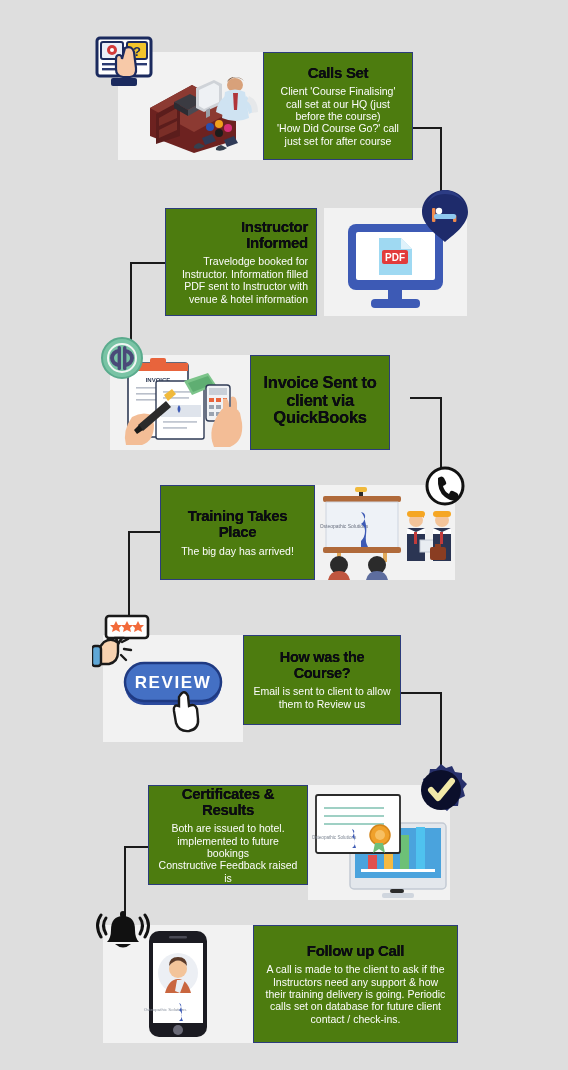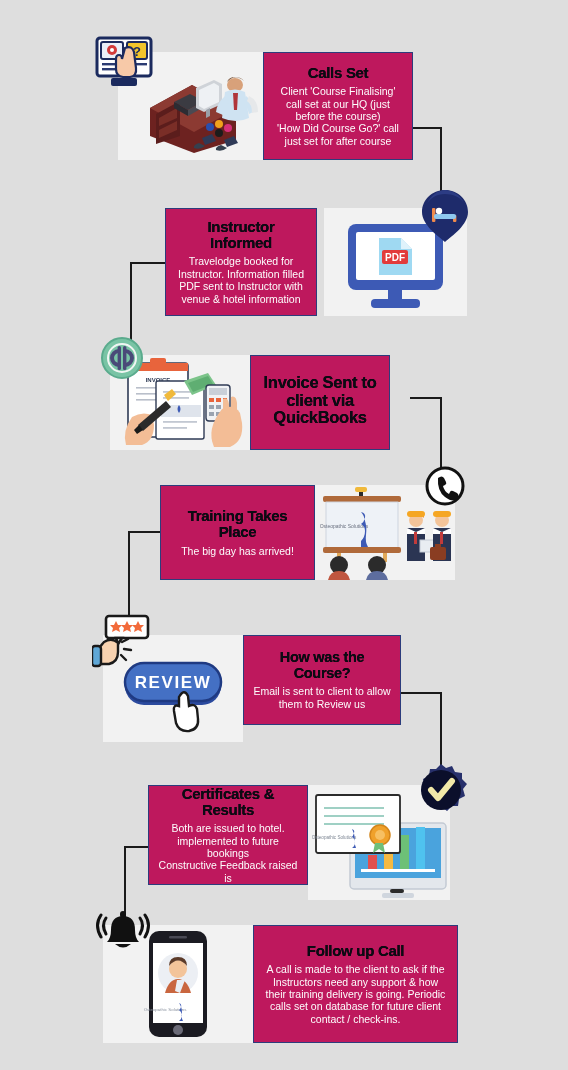--- a/index.html
+++ b/index.html
@@ -17,21 +17,21 @@
 
   
   .step{position:absolute;display:flex;}
   .img-card{
     background:#f2f2f2;
     position:relative;
     overflow:hidden;
     box-sizing:border-box;
   }
   .text-card{
-    background:#be185d;
+    background:#4d7c0f;
     border:1px solid #2c3c7c;
     box-sizing:border-box;
     color:#ffffff;
     text-align:center;
     padding:6px 8px;
     display:flex;
     flex-direction:column;
     justify-content:center;
   }
   .text-card .title{
@@ -145,21 +145,21 @@
       <rect x="7" y="31" width="20" height="2.4" fill="#2b3b72"></rect>
       <rect x="7" y="36" width="14" height="2.4" fill="#2b3b72"></rect>
       <rect x="32" y="31" width="20" height="2.4" fill="#2b3b72"></rect>
       <rect x="32" y="36" width="10" height="2.4" fill="#2b3b72"></rect>
       <rect x="16" y="46" width="26" height="8" rx="2" fill="#1b2a5e"></rect>
       <path d="M30 16 q7 -3 9 4 l2 16 q1 8 -6 9 l-7 0 q-7 -1 -7 -8 l0 -10 q0 -4 3 -4 q3 0 3 4 Z" fill="#f7c9a8" stroke="#1b2a5e" stroke-width="2.2"></path>
     </svg>
   </div>
 
   <div class="step" style="left:165px;top:208px;">
-    <div class="text-card" style="width:152px;height:108px;">
+    <div class="text-card" style="width:152px;height:108px;text-align:right;">
       <div class="title" style="font-size:15px;">
         <div>Instructor</div>
         <div>Informed</div>
       </div>
       <div class="body">
         <div>Travelodge booked for</div>
         <div>Instructor. Information filled</div>
         <div>PDF sent to Instructor with</div>
         <div>venue &amp; hotel information</div>
       </div>

